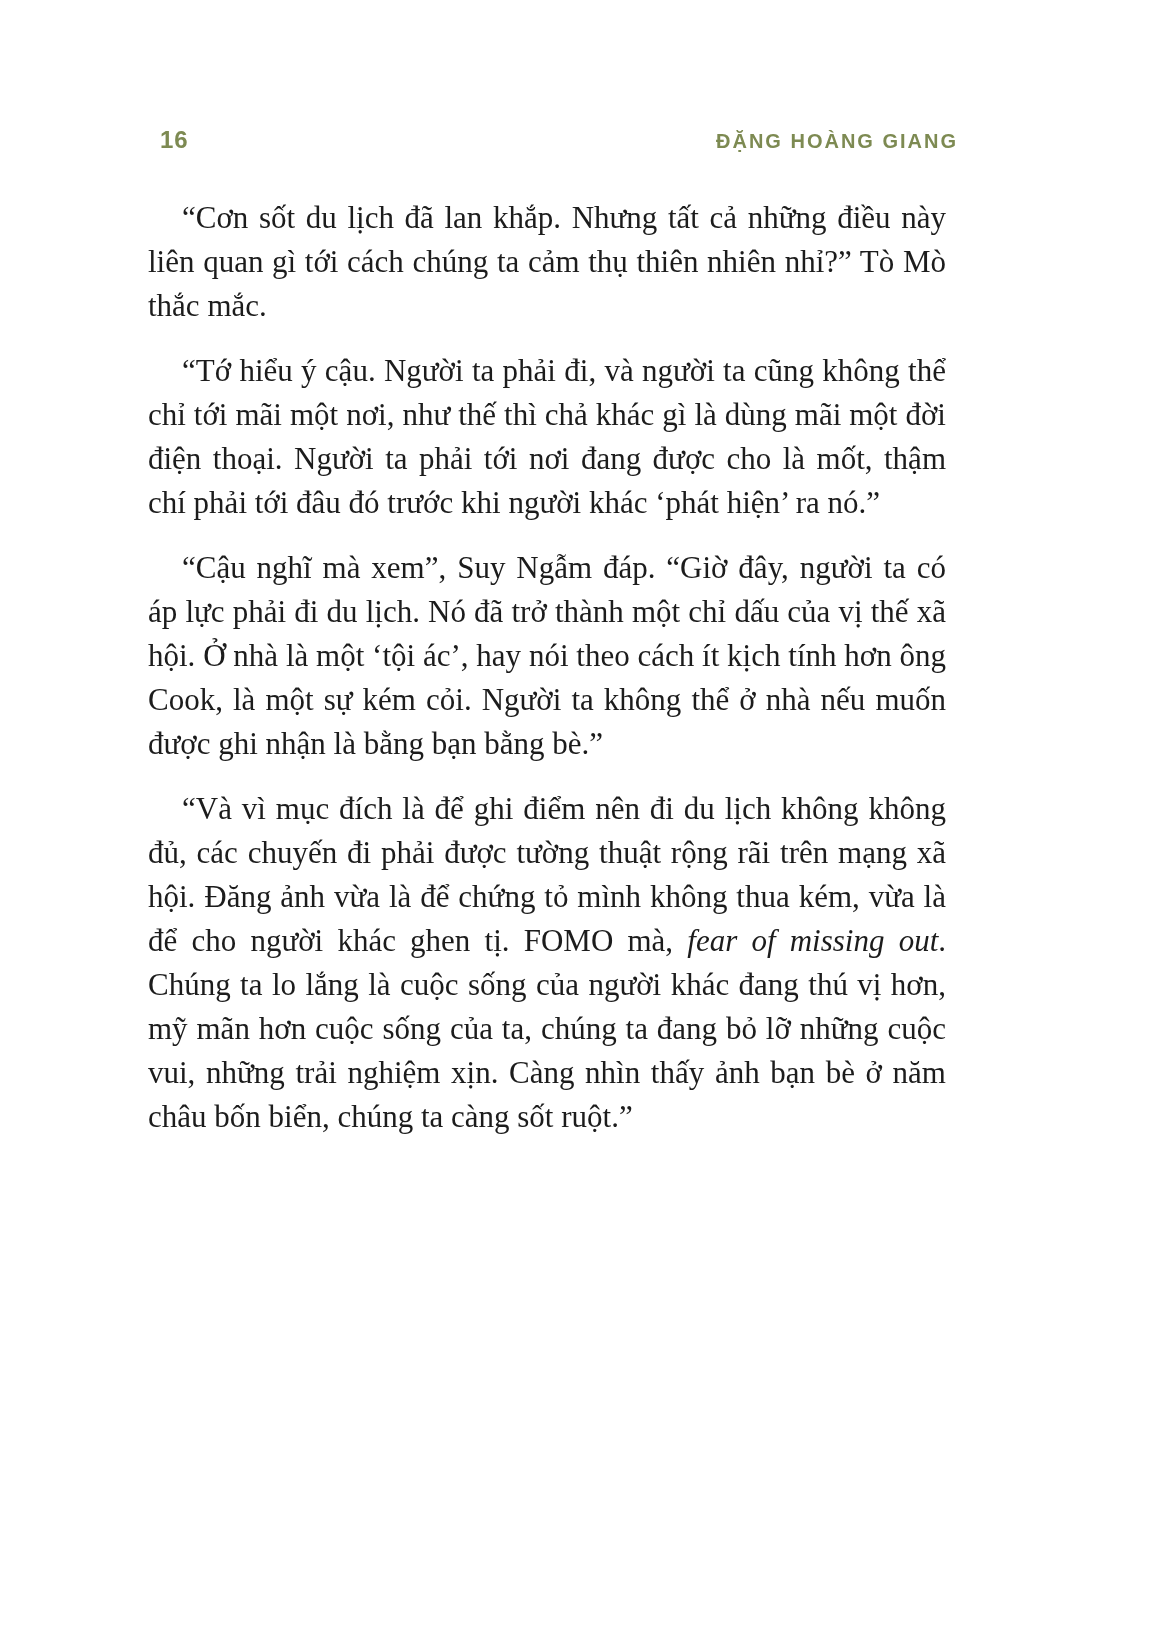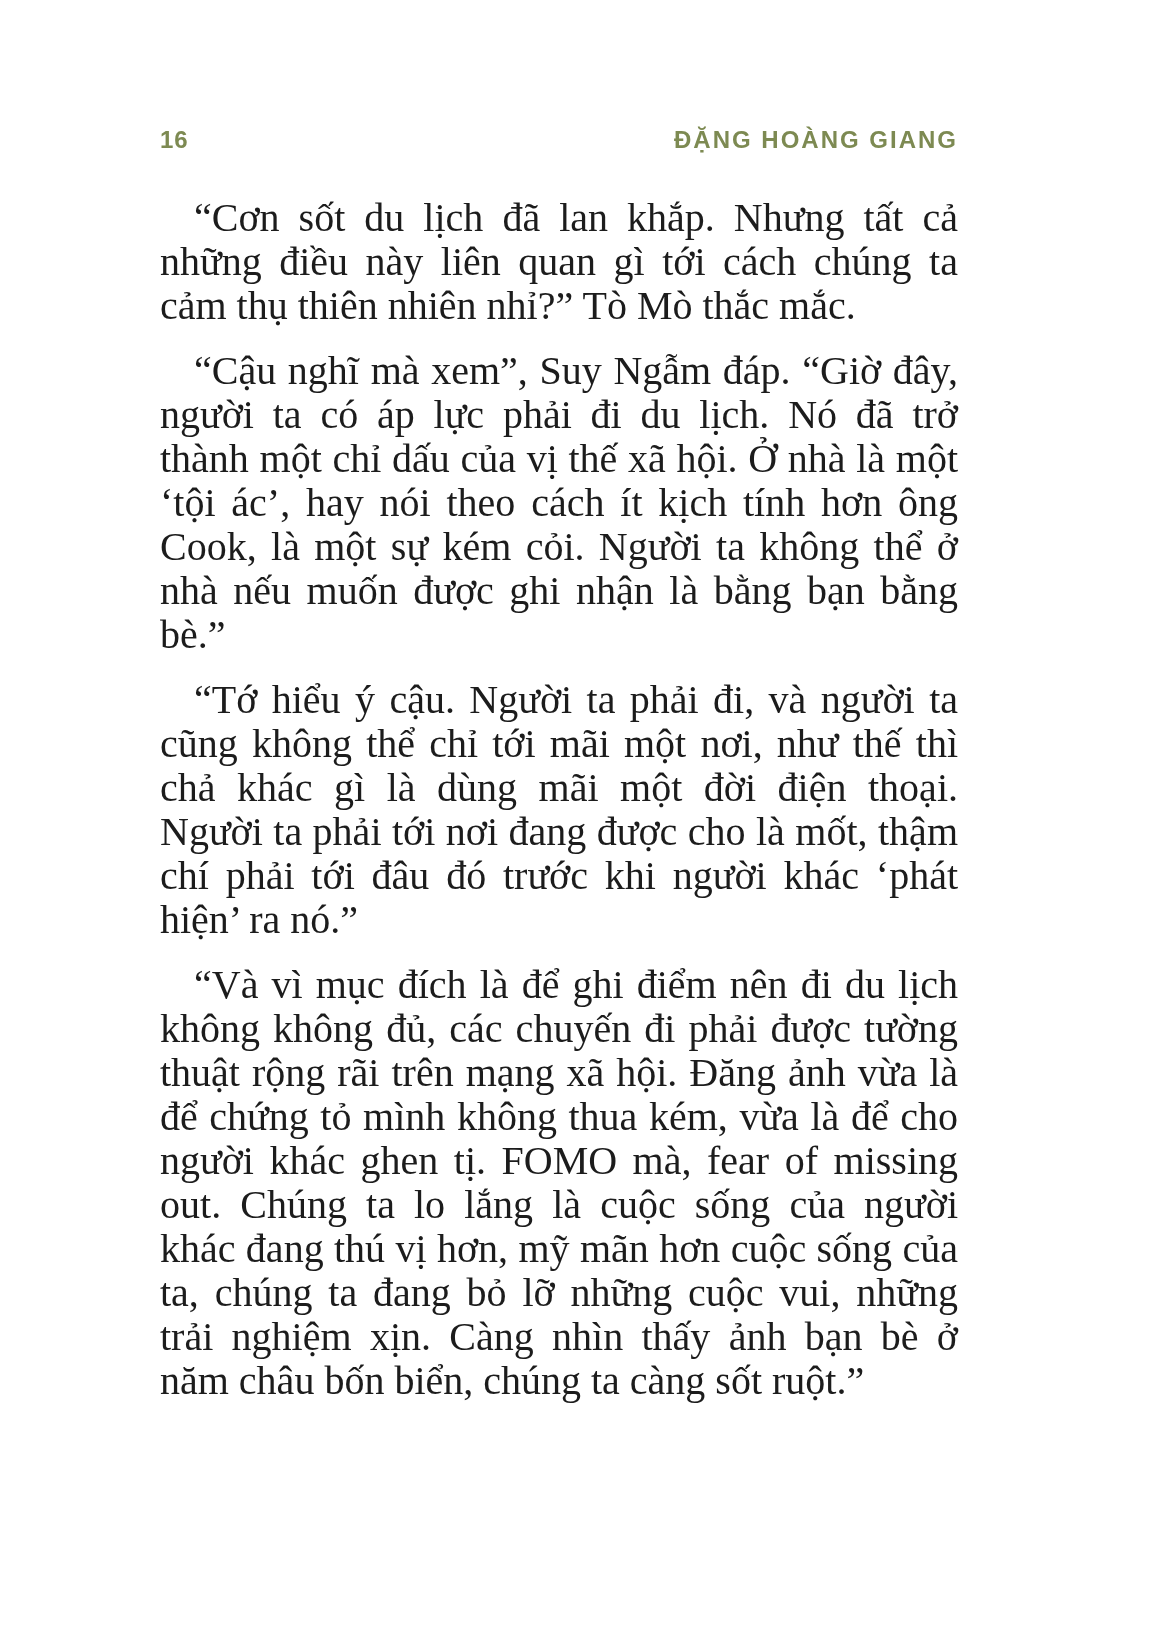--- a/index.html
+++ b/index.html
@@ -26,51 +26,51 @@
     justify-content: space-between;
     align-items: baseline;
     font-family: "Liberation Sans", sans-serif;
     font-weight: 700;
   }
   .page-number {
     font-size: 24px;
     letter-spacing: 1px;
   }
   .author-name {
-    font-size: 24px;
+    font-size: 20px;
     letter-spacing: 2px;
   }
   .body-text {
     position: absolute;
     top: 196px;
-    left: 160px;
+    left: 148px;
     width: 798px;
-    font-size: 40px;
+    font-size: 31px;
     line-height: 44px;
     color: #1c1c1c;
     text-align: justify;
   }
   .para {
     margin: 0 0 21px 0;
     text-indent: 34px;
   }
   .para:last-child { margin-bottom: 0; }
-  .run-italic { }
+  .run-italic { font-style: italic; }
 </style>
 </head>
 <body>
 
 <div class="page">
 
   <header class="page-header">
     <span class="page-number" style="color: rgb(125, 138, 82);">16</span>
     <span class="author-name" style="color: rgb(125, 138, 82);">ĐẶNG HOÀNG GIANG</span>
   </header>
 
   <main class="body-text" style="color: rgb(28, 28, 28);">
 
   <p class="para"><span class="run-normal">“Cơn sốt du lịch đã lan khắp. Nhưng tất cả những điều này liên quan gì tới cách chúng ta cảm thụ thiên nhiên nhỉ?” Tò Mò thắc mắc.</span></p>
+      <p class="para"><span class="run-normal">“Tớ hiểu ý cậu. Người ta phải đi, và người ta cũng không thể chỉ tới mãi một nơi, như thế thì chả khác gì là dùng mãi một đời điện thoại. Người ta phải tới nơi đang được cho là mốt, thậm chí phải tới đâu đó trước khi người khác ‘phát hiện’ ra nó.”</span></p>
       <p class="para"><span class="run-normal">“Cậu nghĩ mà xem”, Suy Ngẫm đáp. “Giờ đây, người ta có áp lực phải đi du lịch. Nó đã trở thành một chỉ dấu của vị thế xã hội. Ở nhà là một ‘tội ác’, hay nói theo cách ít kịch tính hơn ông Cook, là một sự kém cỏi. Người ta không thể ở nhà nếu muốn được ghi nhận là bằng bạn bằng bè.”</span></p>
-      <p class="para"><span class="run-normal">“Tớ hiểu ý cậu. Người ta phải đi, và người ta cũng không thể chỉ tới mãi một nơi, như thế thì chả khác gì là dùng mãi một đời điện thoại. Người ta phải tới nơi đang được cho là mốt, thậm chí phải tới đâu đó trước khi người khác ‘phát hiện’ ra nó.”</span></p>
       <p class="para"><span class="run-normal">“Và vì mục đích là để ghi điểm nên đi du lịch không không đủ, các chuyến đi phải được tường thuật rộng rãi trên mạng xã hội. Đăng ảnh vừa là để chứng tỏ mình không thua kém, vừa là để cho người khác ghen tị. FOMO mà, </span><span class="run-italic">fear of missing out</span><span class="run-normal">. Chúng ta lo lắng là cuộc sống của người khác đang thú vị hơn, mỹ mãn hơn cuộc sống của ta, chúng ta đang bỏ lỡ những cuộc vui, những trải nghiệm xịn. Càng nhìn thấy ảnh bạn bè ở năm châu bốn biển, chúng ta càng sốt ruột.”</span></p>
     </main>
 
 </div>
 
 </body></html>

